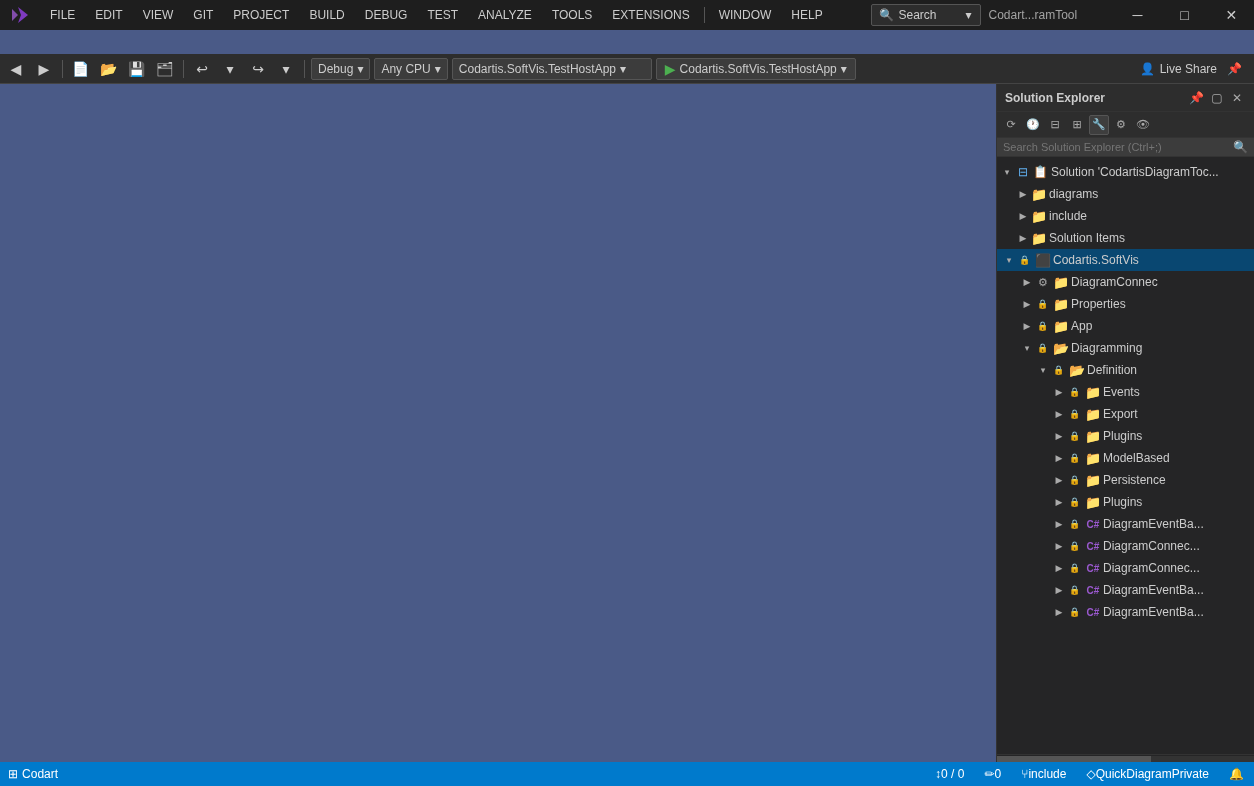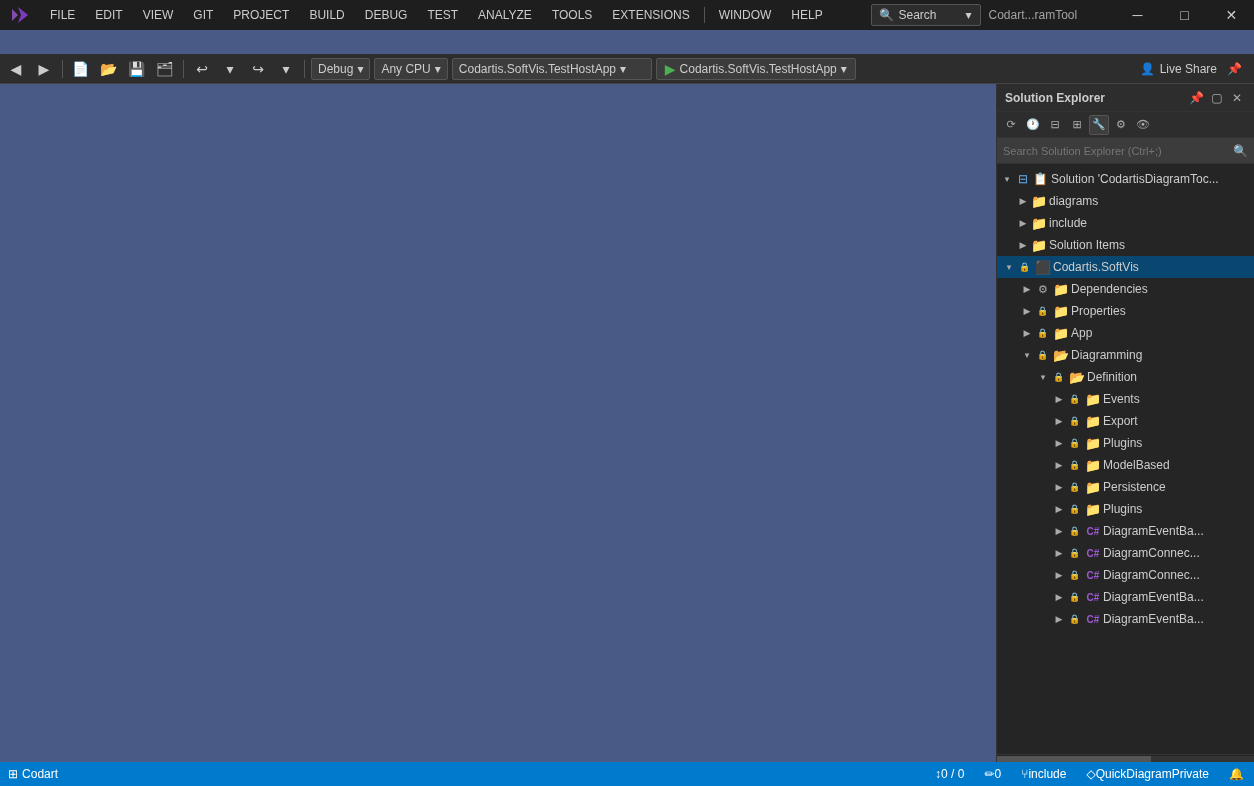--- a/index.html
+++ b/index.html
@@ -226,21 +226,21 @@
       cursor: pointer;
       color: #aaa;
       font-size: 11px;
       border-radius: 2px;
     }
     .se-toolbar-btn.active {
       background: #3e3e3e;
       border: 1px solid #555;
     }
     .se-search {
-      height: 26px;
+      height: 19px;
       padding: 2px 6px;
       display: flex;
       align-items: center;
       background: #3c3c3c;
       border-bottom: 1px solid #333;
     }
     .se-search input {
       background: transparent;
       border: none;
       outline: none;
@@ -550,21 +550,21 @@
     </div>
 
     <div class="tree-item" style="padding-left:22px;">
       <div class="tree-expand">▶</div>
       <div class="tree-icon">
         <span style="font-size:11px;color:#aaa;">⚙</span>
       </div>
       <div class="tree-icon">
         <span class="folder-icon">📁</span>
       </div>
-      <span class="tree-label">Dependencies</span>
+      <span class="tree-label">DiagramConnec</span>
     </div>
 
     <div class="tree-item" style="padding-left:22px;">
       <div class="tree-expand">▶</div>
       <div class="tree-icon">
           <span class="lock-icon">🔒</span>
         </div>
       <div class="tree-icon">
           <span class="folder-icon">📁</span>
         </div>

